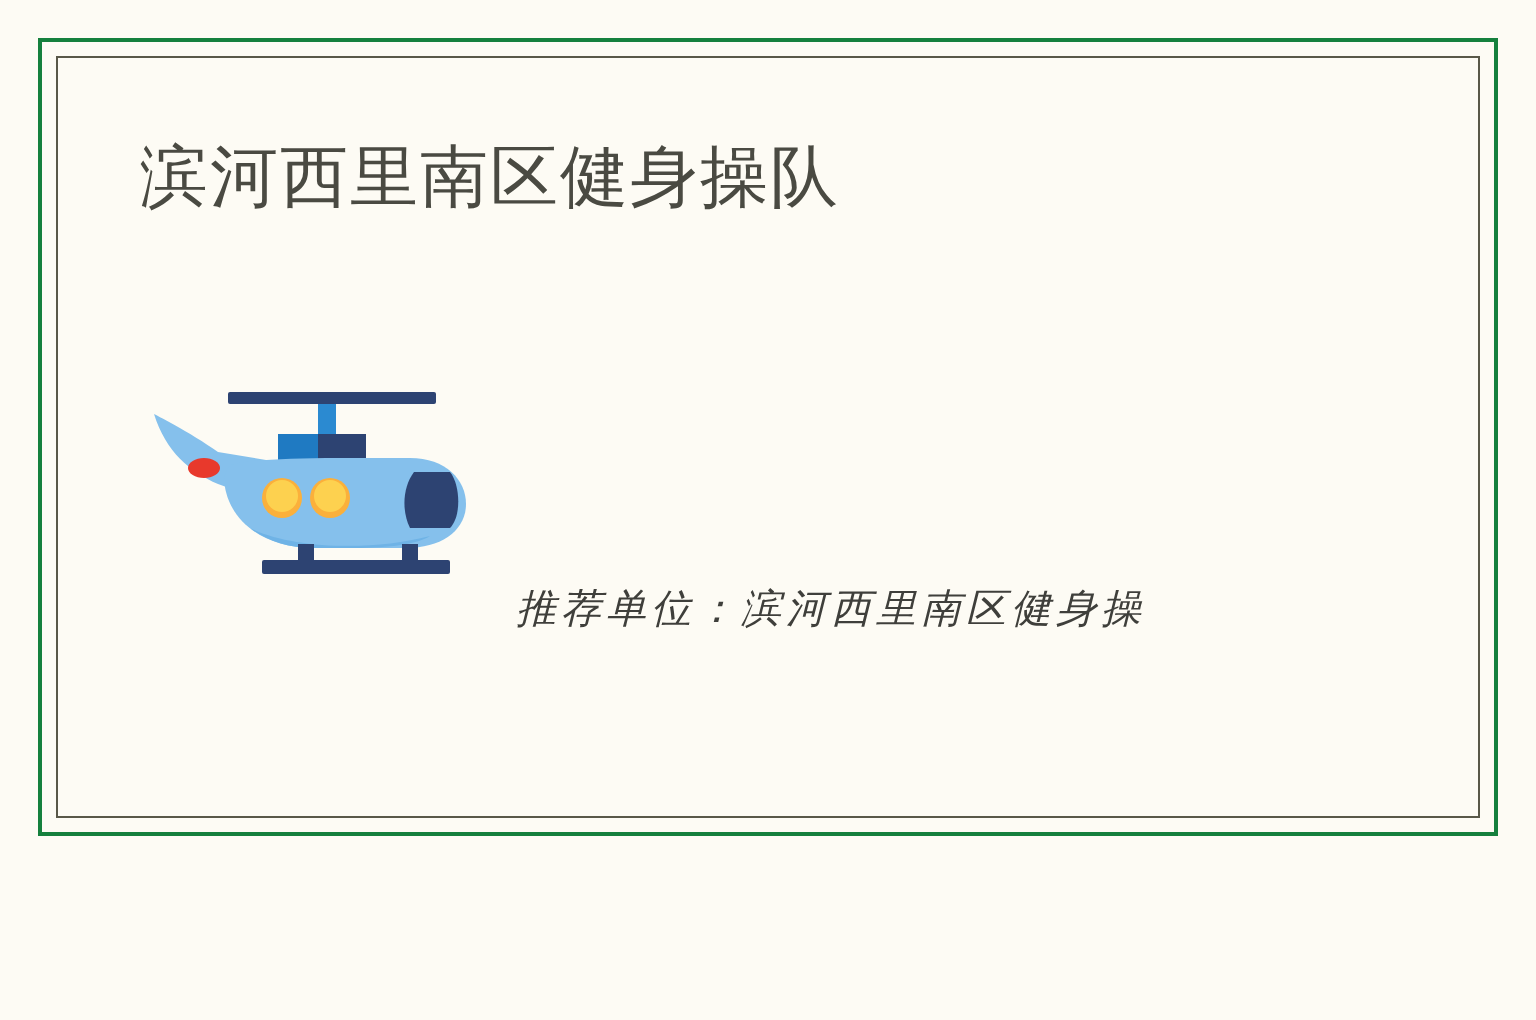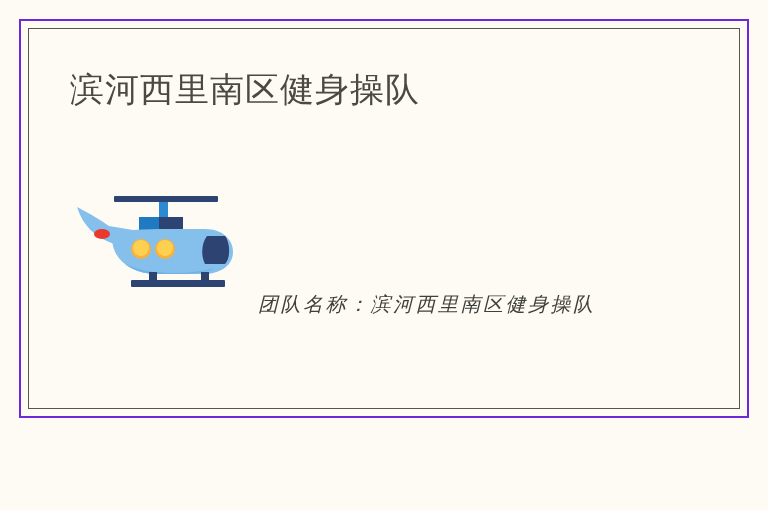--- a/index.html
+++ b/index.html
@@ -14,21 +14,21 @@
     overflow: hidden;
   }
 
   .card {
     position: absolute;
     left: 19px;
     top: 19px;
     width: 730px;
     height: 399px;
     box-sizing: border-box;
-    border: 2px solid #6d28d9;
+    border: 2px solid #15803d;
     background: #fdfbf4;
   }
 
   .card-inner {
     position: absolute;
     left: 7px;
     top: 7px;
     right: 7px;
     bottom: 7px;
     box-sizing: border-box;
@@ -110,19 +110,19 @@
         <ellipse cx="37" cy="70" rx="8" ry="5" fill="#e8392c"></ellipse>
 
         <rect x="84" y="108" width="8" height="10" fill="#2d4372"></rect>
         <rect x="136" y="108" width="8" height="10" fill="#2d4372"></rect>
 
         <rect x="66" y="116" width="94" height="7" rx="1" fill="#2d4372"></rect>
       </svg>
     </div>
 
     <div class="info">
-      <span class="line">团队名称：滨河西里南区健身操队</span>
+      <span class="line">推荐单位：滨河西里南区健身操</span>
       
       
     </div>
 
   </div>
 </div>
 
 </body></html>

